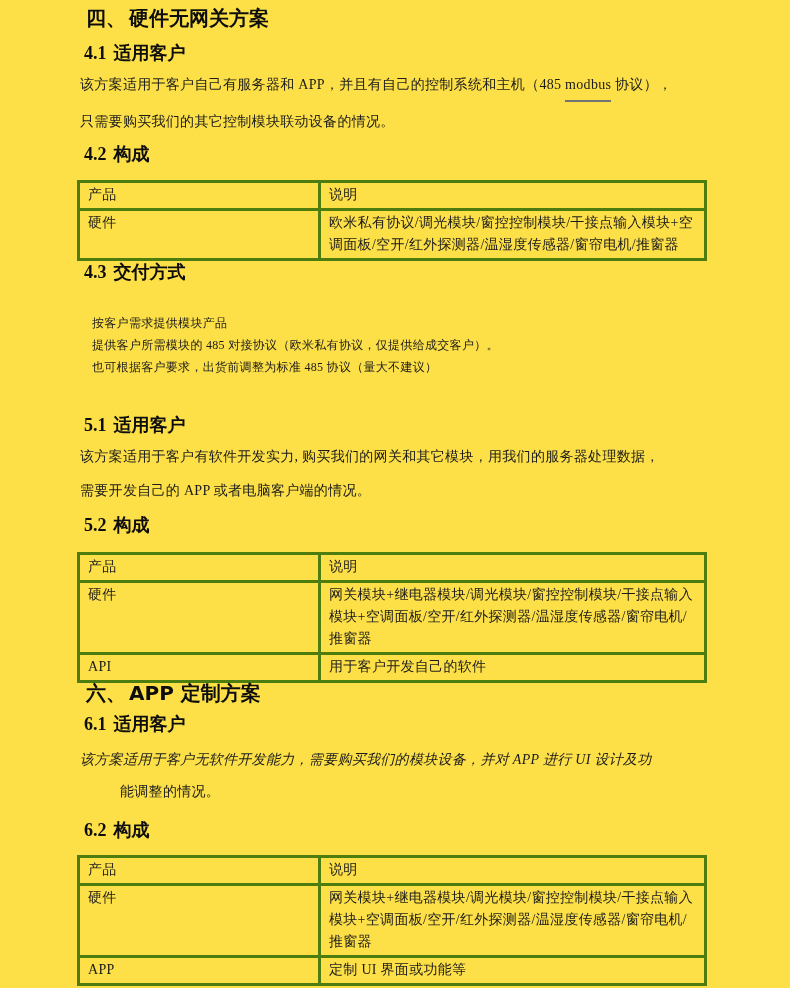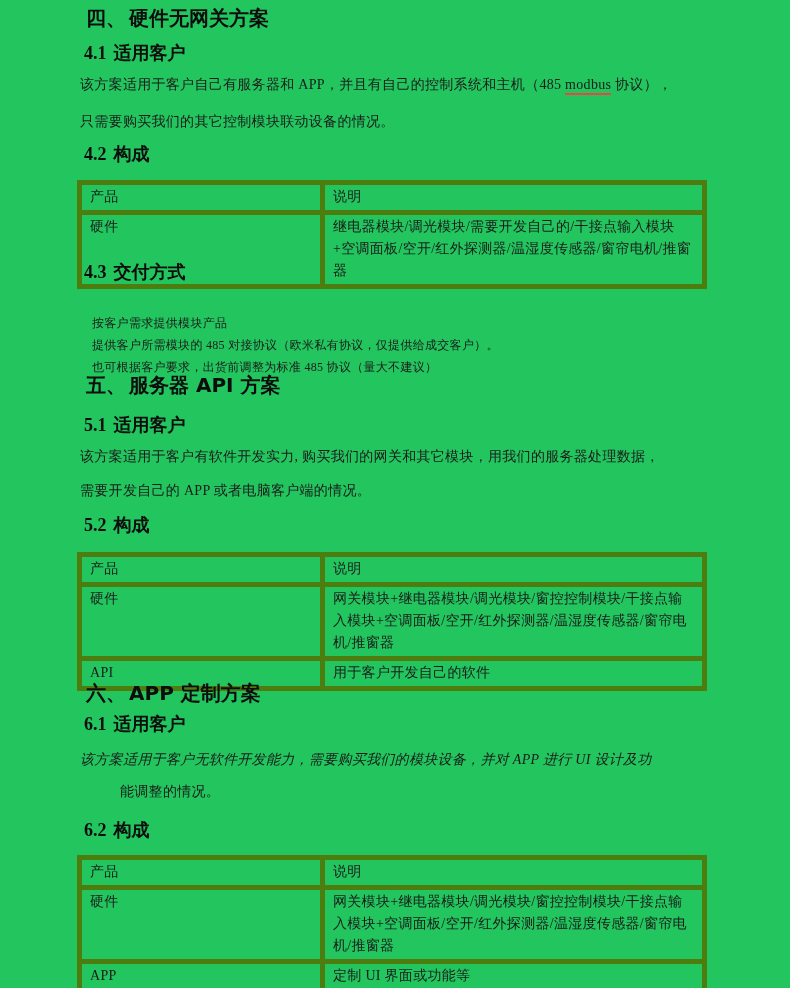--- a/index.html
+++ b/index.html
@@ -4,21 +4,21 @@
 <style>
   html, body {
     margin: 0;
     padding: 0;
     background: #ffffff;
   }
   .page {
     position: relative;
     width: 790px;
     height: 988px;
-    background: #22c55e;
+    background: #fde047;
     font-family: "Liberation Serif", "DejaVu Serif", serif;
     color: #1b1b1b;
     overflow: hidden;
   }
   .h1 {
     position: absolute;
     margin: 0;
     font-family: "DejaVu Sans", "Liberation Sans", sans-serif;
     font-size: 20px;
     font-weight: 700;
@@ -52,31 +52,31 @@
   }
   .para-block {
     position: absolute;
     margin: 12px;
     font-size: 12px;
     line-height: 22px;
     letter-spacing: 0.3px;
     white-space: nowrap;
   }
   .spell-mark {
-    border-bottom: 2px solid #ef4444;
-    padding-bottom: 1px;
+    border-bottom: 2px solid #737373;
+    padding-bottom: 8px;
   }
   .doc-table {
     position: absolute;
     width: 630px;
     border-collapse: collapse;
     table-layout: fixed;
   }
   .doc-table td {
-    border: 5px solid #4d7c0f;
+    border: 3px solid #4d7c0f;
     font-size: 14px;
     line-height: 22px;
     padding: 1px 8px 2px 8px;
     vertical-align: top;
     letter-spacing: 0.3px;
     word-break: break-all;
     color: #1b1b1b;
   }
   .col-product { width: 222px; }
 </style>
@@ -101,38 +101,35 @@
   </h2>
 
   <table class="doc-table" style="left:77px; top:180px;">
     <tbody>
         <tr>
       <td class="col-product">产品</td>
       <td>说明</td>
     </tr>
     <tr>
       <td class="col-product">硬件</td>
-      <td>继电器模块/调光模块/需要开发自己的/干接点输入模块+空调面板/空开/红外探测器/温湿度传感器/窗帘电机/推窗器</td>
+      <td>欧米私有协议/调光模块/窗控控制模块/干接点输入模块+空调面板/空开/红外探测器/温湿度传感器/窗帘电机/推窗器</td>
     </tr>
   </tbody>
     </table>
 
   <h2 class="h2" style="left:84px; top:261px;">
     <span class="h-num">4.3</span><span>交付方式</span>
   </h2>
 
   <div class="para-block" style="left:80px; top:300px;">
     <div>按客户需求提供模块产品</div>
     <div>提供客户所需模块的 485 对接协议（欧米私有协议，仅提供给成交客户）。</div>
     <div>也可根据客户要求，出货前调整为标准 485 协议（量大不建议）</div>
   </div>
 
-  <h1 class="h1" style="left:86px; top:373px;">
-    <span class="h-num">五、</span><span>服务器 API 方案</span>
-  </h1>
 
   <h2 class="h2" style="left:84px; top:414px;">
     <span class="h-num">5.1</span><span>适用客户</span>
   </h2>
 
   <p class="para-line" style="left:80px; top:482px;">需要开发自己的 APP 或者电脑客户端的情况。</p>
   <p class="para-line" style="left:80px; top:448px;">该方案适用于客户有软件开发实力, 购买我们的网关和其它模块，用我们的服务器处理数据，</p>
 
   <h2 class="h2" style="left:84px; top:514px;">
     <span class="h-num">5.2</span><span>构成</span>

